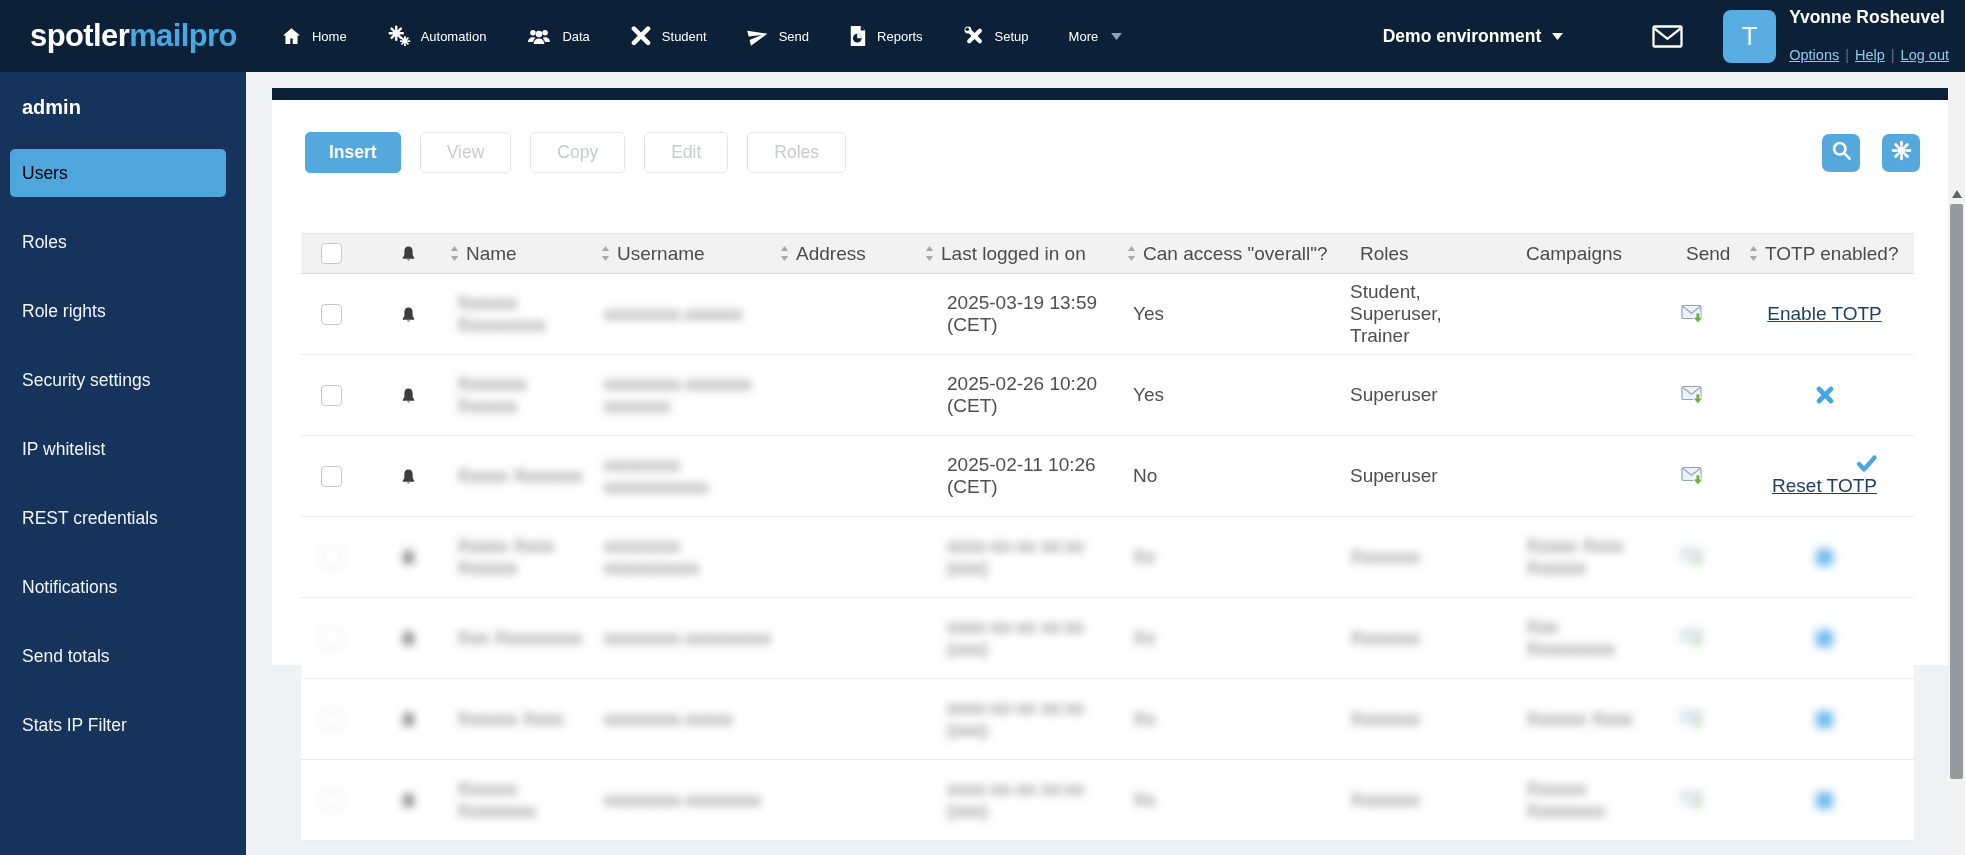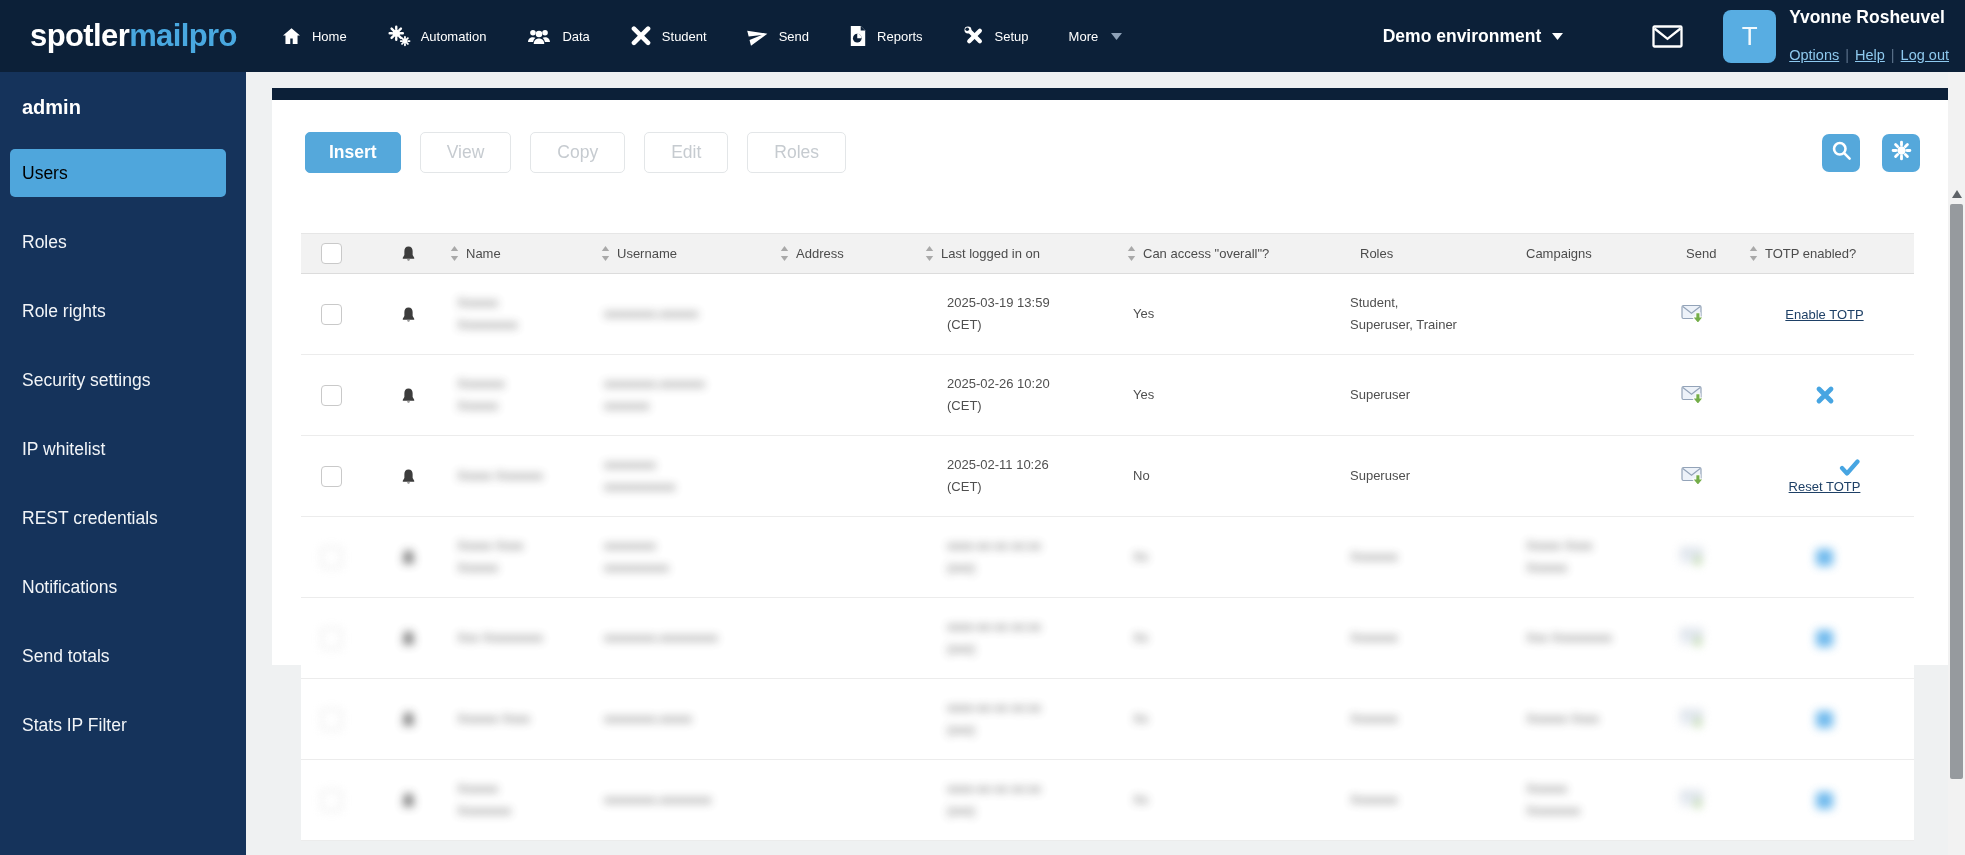--- a/index.html
+++ b/index.html
@@ -43,21 +43,21 @@
   .toolbar{display:flex;align-items:center;padding:32px 0 0 33px}
   .btn{height:41px;border-radius:5px;font-size:17.5px;display:flex;align-items:center;
     justify-content:center;background:#fff;border:1px solid #e3e6e8;color:#c6cbd0;
     margin-right:19px;padding:0 26px;cursor:pointer}
   .btn.primary{background:#55a8db;border-color:#55a8db;color:#fff;font-weight:bold;padding:0 23px}
   .icon-btns{margin-left:auto;margin-right:28px;display:flex;gap:22px}
   .icon-btn{width:38px;height:38px;border-radius:7px;background:#55a8db;display:flex;
     align-items:center;justify-content:center;cursor:pointer}
 
   
-  .table{margin:60px 0 0 29px;width:1613px;font-size:13px;color:#4f4f4f}
+  .table{margin:60px 0 0 29px;width:1613px;font-size:19px;color:#4f4f4f}
   .grid-row{display:grid;
     grid-template-columns:62px 73px 151px 179px 145px 202px 211px 166px 160px 85px 179px;
     align-items:center}
   .thead{height:41px;background:#f2f2f2;border-top:1px solid #e6e6e6;
     border-bottom:1px solid #dcdcdc;color:#4c4c4c}
   .tr{height:81px;border-bottom:1px solid #ececec;background:#fff}
   .th{display:flex;align-items:center;gap:7px;white-space:nowrap}
   .td{display:flex;align-items:center}
   .lines{line-height:22px}
   .blur{filter:blur(4px);opacity:.85}

